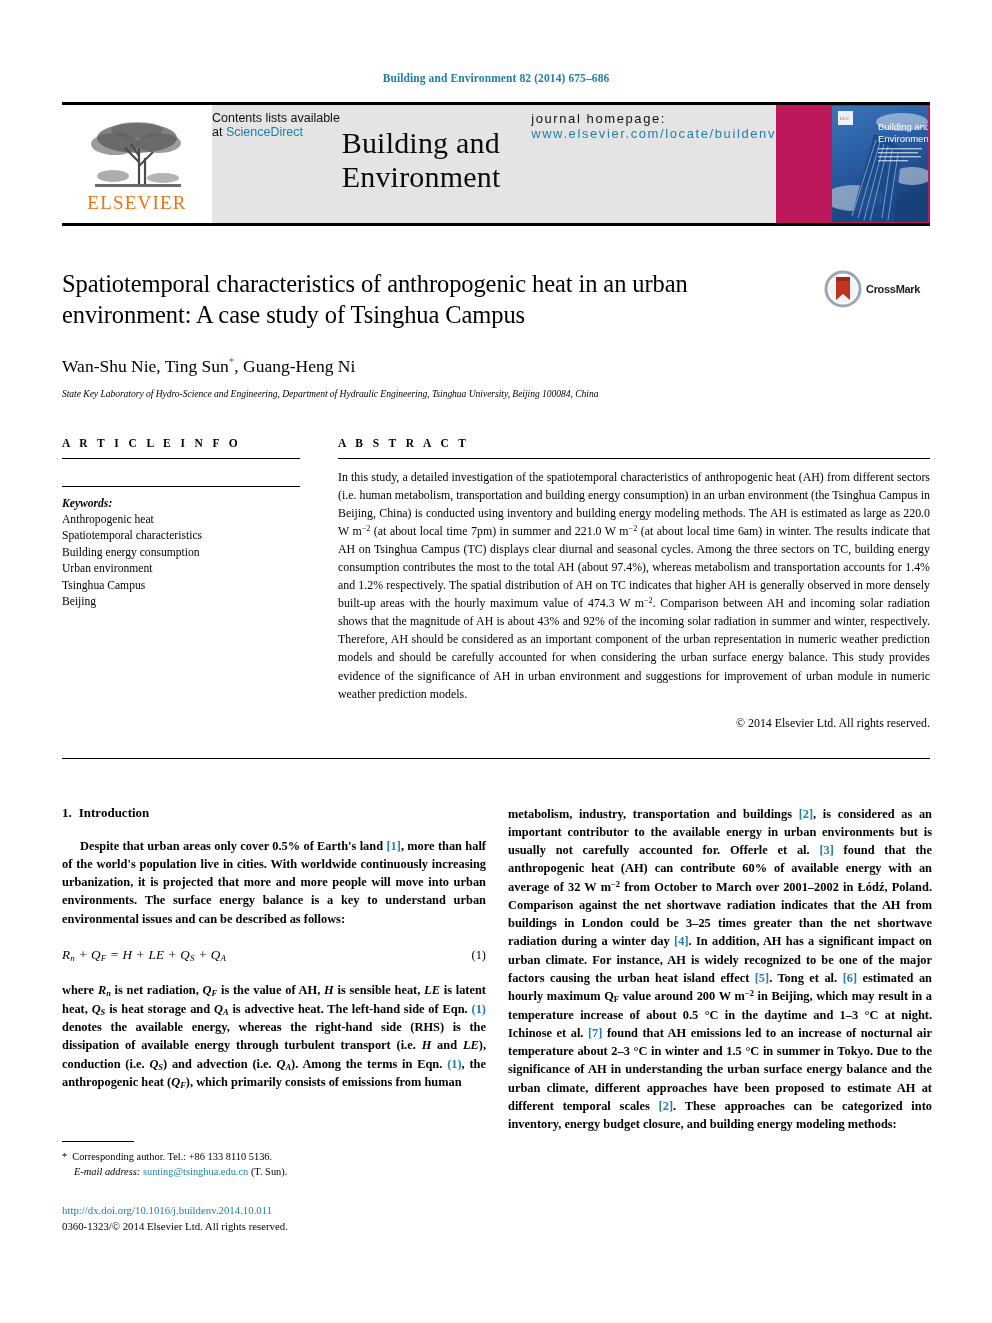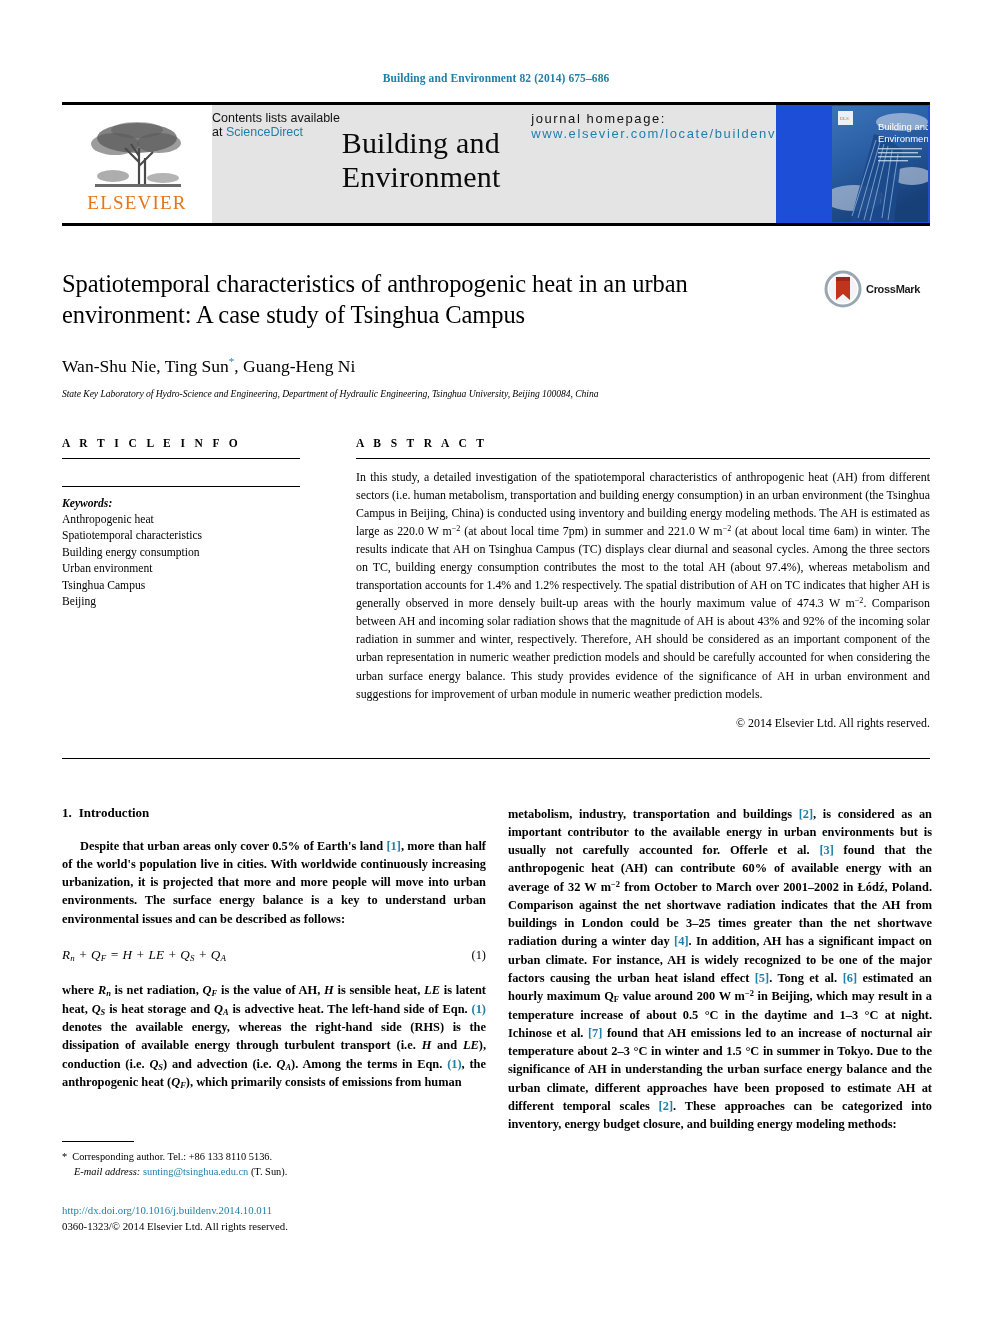--- a/index.html
+++ b/index.html
@@ -95,21 +95,21 @@
     font-size: 13px;
     letter-spacing: 1.6px;
     color: #111;
   }
   .homepage-line .url {
     color: #1f7fa8;
   }
   .masthead-right {
     width: 152px;
     flex: 0 0 152px;
-    background: #1d4ed8;
+    background: #be185d;
     display: flex;
     align-items: center;
     justify-content: flex-end;
     padding-right: 2px;
   }
   .cover-thumb {
     width: 96px;
     height: 116px;
     display: block;
   }
@@ -165,21 +165,21 @@
     font-size: 11px;
     font-weight: bold;
     color: #1b1b1b;
     letter-spacing: -0.3px;
   }
 
   
   .info-abstract {
     margin-top: 38px;
     display: flex;
-    gap: 56px;
+    gap: 38px;
   }
   .col-info {
     width: 238px;
     flex: 0 0 238px;
   }
   .col-abstract {
     flex: 1 1 auto;
   }
   .sec-head {
     font-family: "Liberation Serif", serif;

